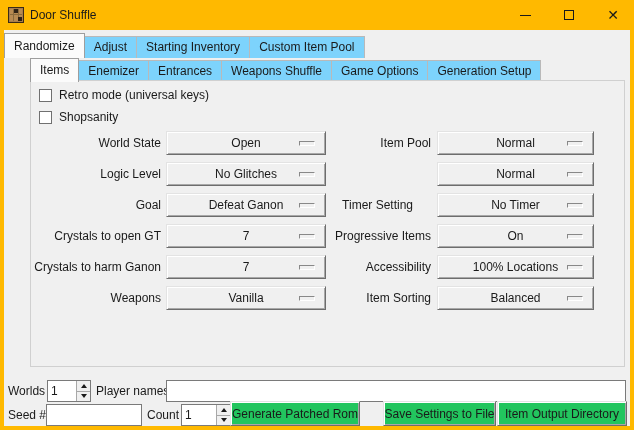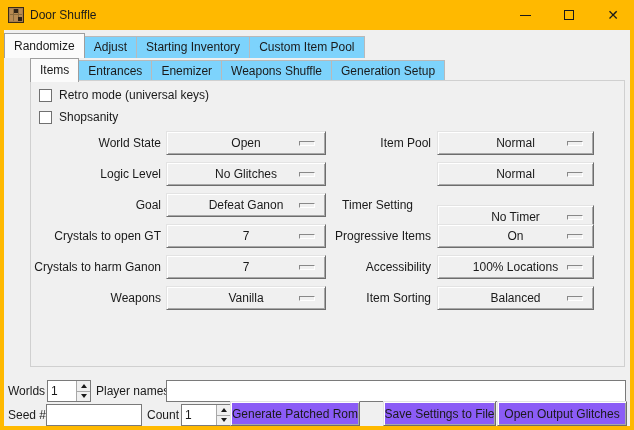--- a/index.html
+++ b/index.html
@@ -66,21 +66,21 @@
   }
   .spin { position:absolute; height:22px; background:#ffffff; border:1px solid #7a7a7a; display:flex; }
   .spin .sval { flex:1; line-height:20px; padding-left:3px; }
   .spin .sbtns { width:14px; display:flex; flex-direction:column; border-left:1px solid #a8a8a8; }
   .sbtn { flex:1; background:#f0f0f0; display:flex; align-items:center; justify-content:center; }
   .sbtn.down { border-top:1px solid #a8a8a8; }
   .tri-up { width:0; height:0; border-left:3px solid transparent; border-right:3px solid transparent; border-bottom:4px solid #1a1a1a; }
   .tri-down { width:0; height:0; border-left:3px solid transparent; border-right:3px solid transparent; border-top:4px solid #1a1a1a; }
   .btn3d {
     position:absolute; height:25px;
-    background:#8b5cf6;
+    background:#22c55e;
     border:1px solid; border-color:#e3e3e3 #6d6d6d #6d6d6d #e3e3e3;
     box-shadow: inset 1px 1px 0 #ffffff, inset -1px -1px 0 #a8a8a8;
     display:flex; align-items:center; justify-content:center; white-space:nowrap;
   }
 </style>
 </head>
 <body>
 
 <div class="window">
 
@@ -113,23 +113,24 @@
 
     <div class="tabrow main-tabs">
       <div class="tab active">Randomize</div>
       <div class="tab">Adjust</div>
       <div class="tab">Starting Inventory</div>
       <div class="tab">Custom Item Pool</div>
     </div>
 
     <div class="tabrow sub-tabs">
       <div class="tab active">Items</div>
+      <div class="tab">Enemizer</div>
       <div class="tab">Entrances</div>
-      <div class="tab">Enemizer</div>
       <div class="tab">Weapons Shuffle</div>
+      <div class="tab">Game Options</div>
       <div class="tab">Generation Setup</div>
     </div>
 
     <div class="pane">
 
       <div class="check-row" style="top:7px;">
         <span class="cb"></span>
         <span>Retro mode (universal keys)</span>
       </div>
       <div class="check-row" style="top:29px;">
@@ -178,21 +179,21 @@
         <span class="oval">Normal</span>
         <span class="odash"></span>
       </div>
 
       <div class="opt" style="top:81px; left:406px; width:157px;">
         <span class="oval">Normal</span>
         <span class="odash"></span>
       </div>
 
       <span class="flabel" style="top:112px; left:237px; width:145px;">Timer Setting</span>
-      <div class="opt" style="top:124px; left:406px; width:157px;">
+      <div class="opt" style="top:112px; left:406px; width:157px;">
         <span class="oval">No Timer</span>
         <span class="odash"></span>
       </div>
 
       <span class="flabel" style="top:143px; left:255px; width:145px;">Progressive Items</span>
       <div class="opt" style="top:143px; left:406px; width:157px;">
         <span class="oval">On</span>
         <span class="odash"></span>
       </div>
 
@@ -234,16 +235,16 @@
         <span class="sbtn up">
             <span class="tri-up"></span>
           </span>
         <span class="sbtn down">
             <span class="tri-down"></span>
           </span>
       </span>
     </div>
     <div class="btn3d" style="top:371px; left:226px; width:130px;">Generate Patched Rom</div>
     <div class="btn3d" style="top:371px; left:379px; width:113px;">Save Settings to File</div>
-    <div class="btn3d" style="top:371px; left:493px; width:130px;">Open Output Glitches</div>
+    <div class="btn3d" style="top:371px; left:493px; width:130px;">Item Output Directory</div>
 
   </div>
 </div>
 
 </body></html>

